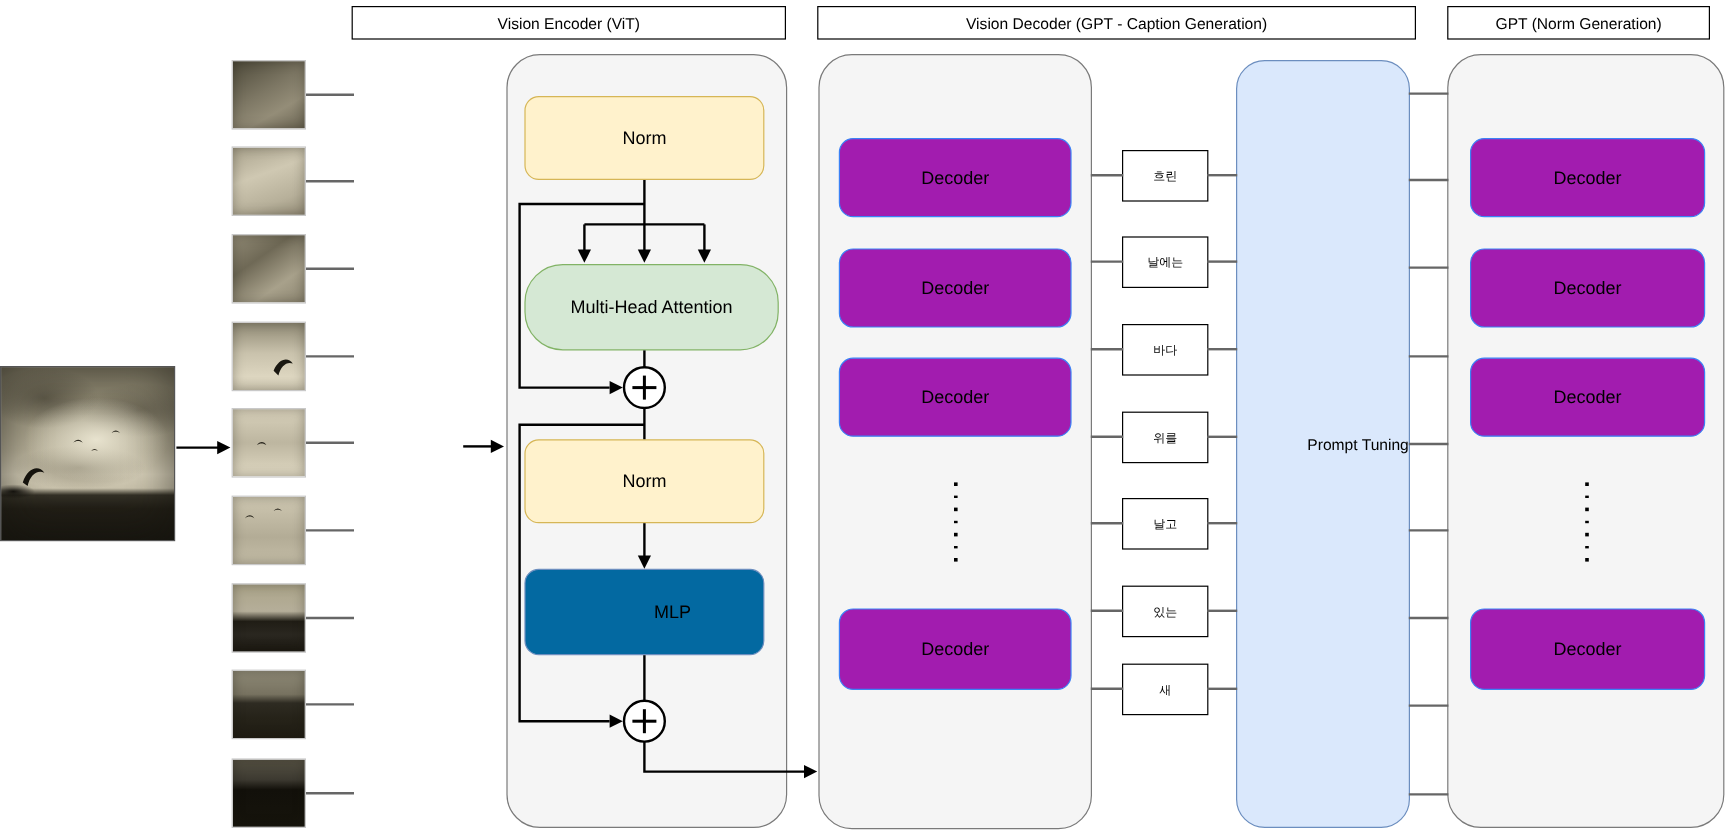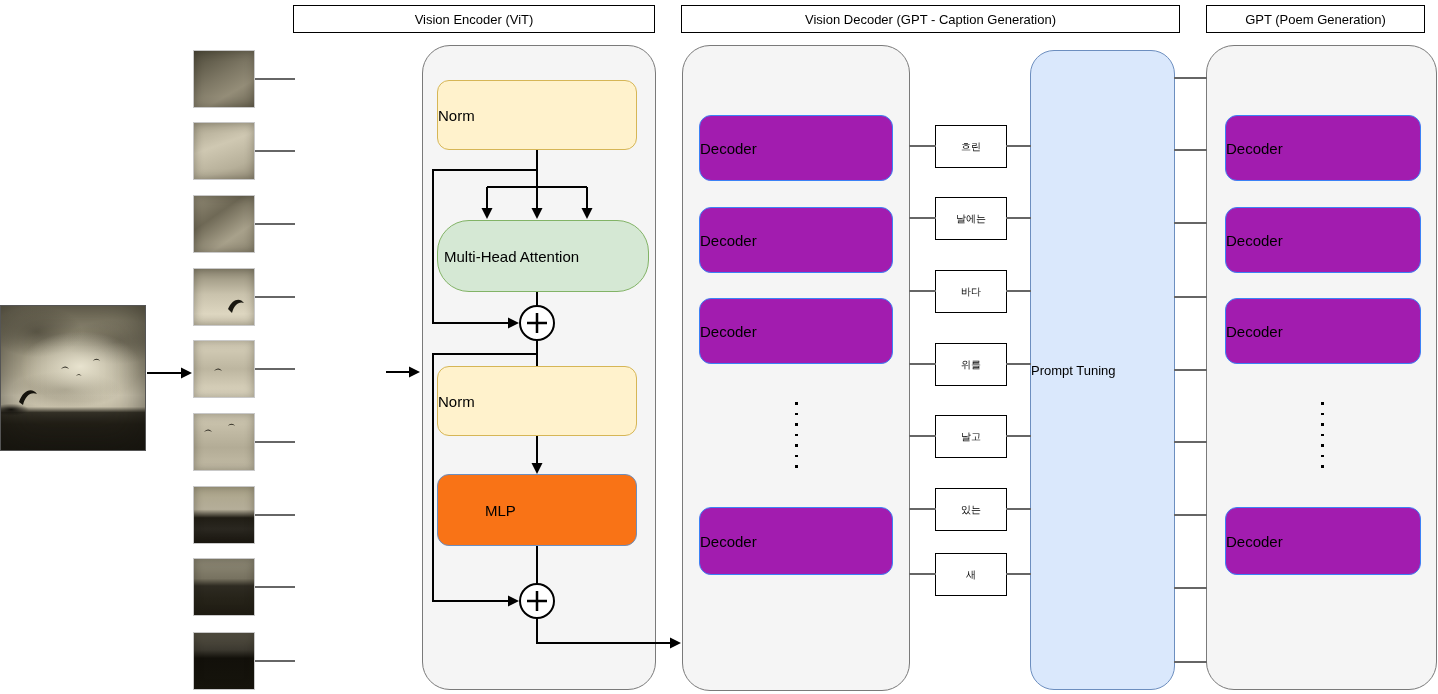--- a/index.html
+++ b/index.html
@@ -17,31 +17,31 @@
     box-sizing:border-box;
   }
   .patchesbox{
     position:absolute;left:293px;top:45px;width:92px;height:645px;
     background:#f8cecc;border:2px solid #b85450;border-radius:18px;box-sizing:border-box;
     display:flex;align-items:center;justify-content:center;text-align:center;
     font-size:13px;color:#000;line-height:1.35;padding:4px;
   }
   .block{
     position:absolute;border-radius:12px;box-sizing:border-box;
-    display:flex;align-items:center;
+    display:flex;align-items:center;justify-content:center;
     font-size:15px;color:#000;
   }
   .norm{background:#fff2cc;border:1px solid #d6b656;}
   .mha{background:#d5e8d4;border:1px solid #82b366;}
-  .mlp{background:#f97316;border:1px solid #6c8ebf;padding-left:47px;}
+  .mlp{background:#0369a1;border:1px solid #6c8ebf;padding-left:47px;}
   .decoder{background:#a21caf;border:1px solid #3b82f6;}
   .prompt{
     position:absolute;left:1030px;top:50px;width:145px;height:640px;
     background:#dae8fc;border:1.5px solid #6c8ebf;border-radius:24px;box-sizing:border-box;
-    display:flex;align-items:center;justify-content:flex-start;font-size:13px;color:#000;
+    display:flex;align-items:center;justify-content:flex-end;font-size:13px;color:#000;
   }
   .token{
     position:absolute;left:935px;width:72px;height:43px;background:#fff;border:1.5px solid #000;
     box-sizing:border-box;display:flex;align-items:center;justify-content:center;
     font-size:10px;color:#000;
   }
   .photo{
     position:absolute;left:0;top:305px;width:146px;height:146px;
     background:
       radial-gradient(ellipse 60% 35% at 55% 42%, rgba(235,230,210,0.95), rgba(235,230,210,0) 70%),
@@ -76,21 +76,21 @@
 
 <div id="canvas">
 
   <div class="titlebox" style="left:681px;width:499px;">
     <span>Vision Decoder (GPT - Caption Generation)</span>
   </div>
   <div class="titlebox" style="left:293px;width:362px;">
     <span>Vision Encoder (ViT)</span>
   </div>
   <div class="titlebox" style="left:1206px;width:219px;">
-    <span>GPT (Poem Generation)</span>
+    <span>GPT (Norm Generation)</span>
   </div>
 
   <div class="photo">
     <svg width="144" height="144" viewBox="0 0 144 144">
       <path d="M18,96 C22,84 31,81 36,88 C30,85 24,90 22,99 Z" fill="#15130d"></path>
       <path d="M60,63 c2.5,-3.5 6,-3.5 8,0 c-2.5,-2 -5.5,-2 -8,0 Z" fill="#2a271e"></path>
       <path d="M92,55 c2,-3 5,-3 7,0 c-2,-1.6 -5,-1.6 -7,0 Z" fill="#2a271e"></path>
       <path d="M75,70 c1.6,-2.4 4,-2.4 5.6,0 c-1.6,-1.3 -4,-1.3 -5.6,0 Z" fill="#343024"></path>
     </svg>
   </div>

